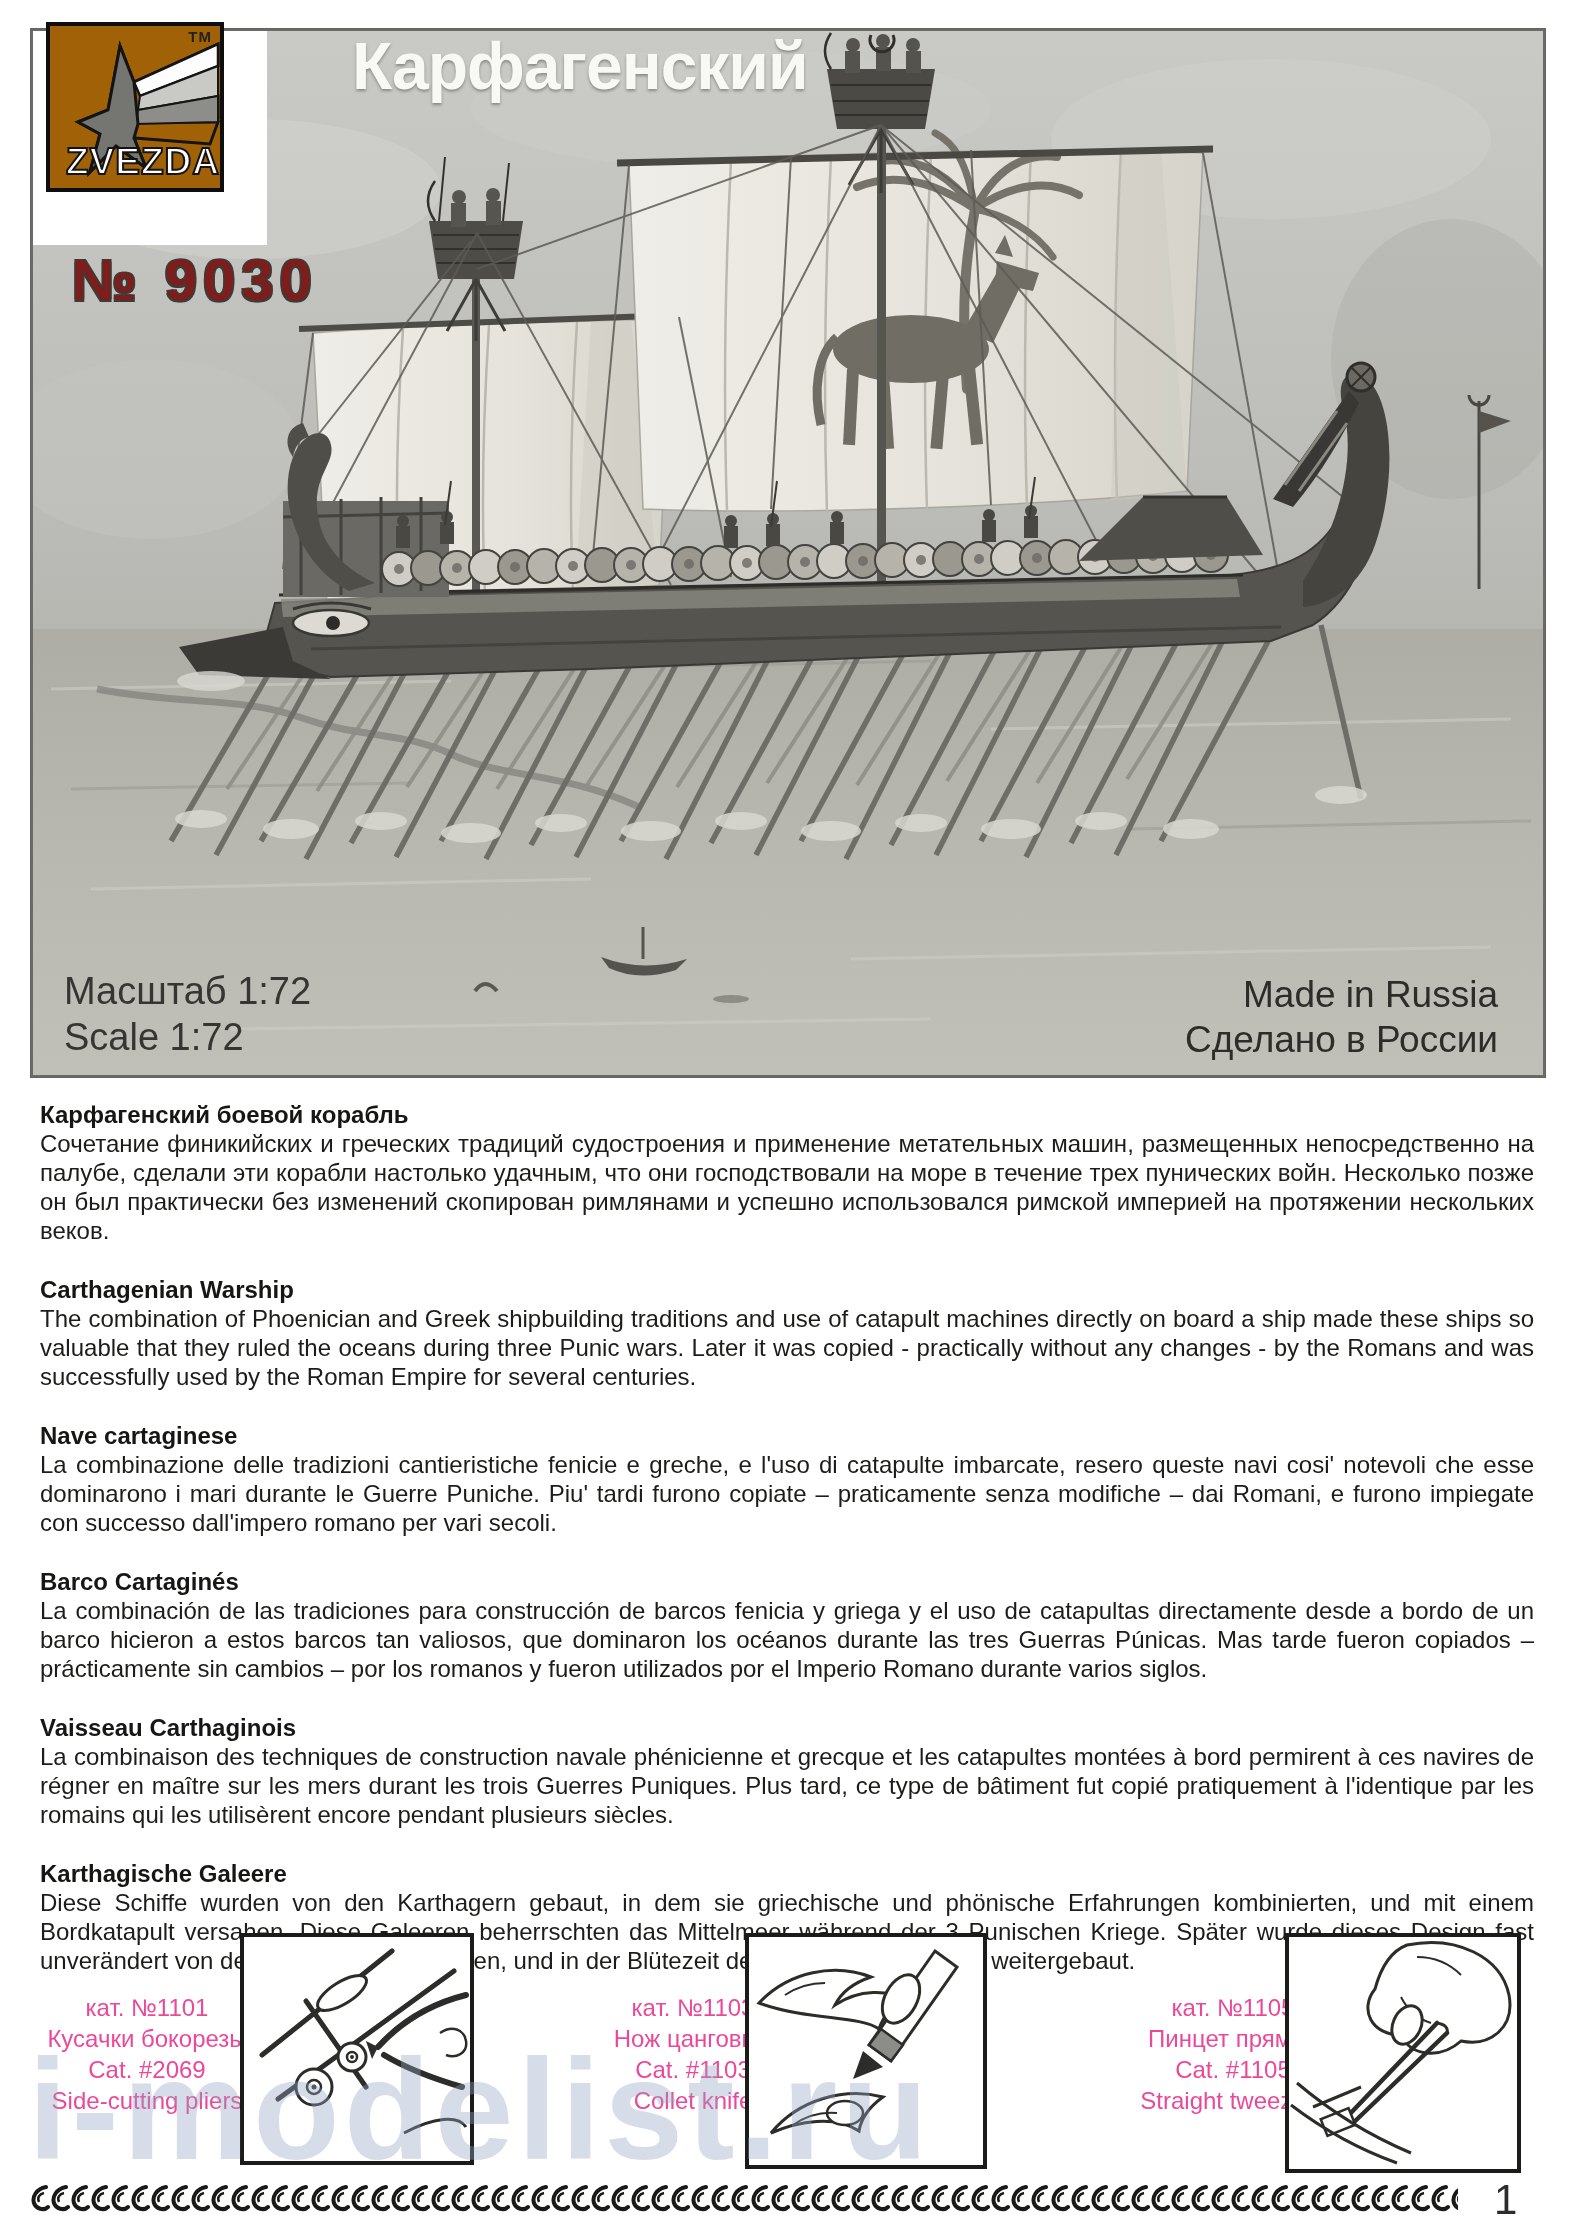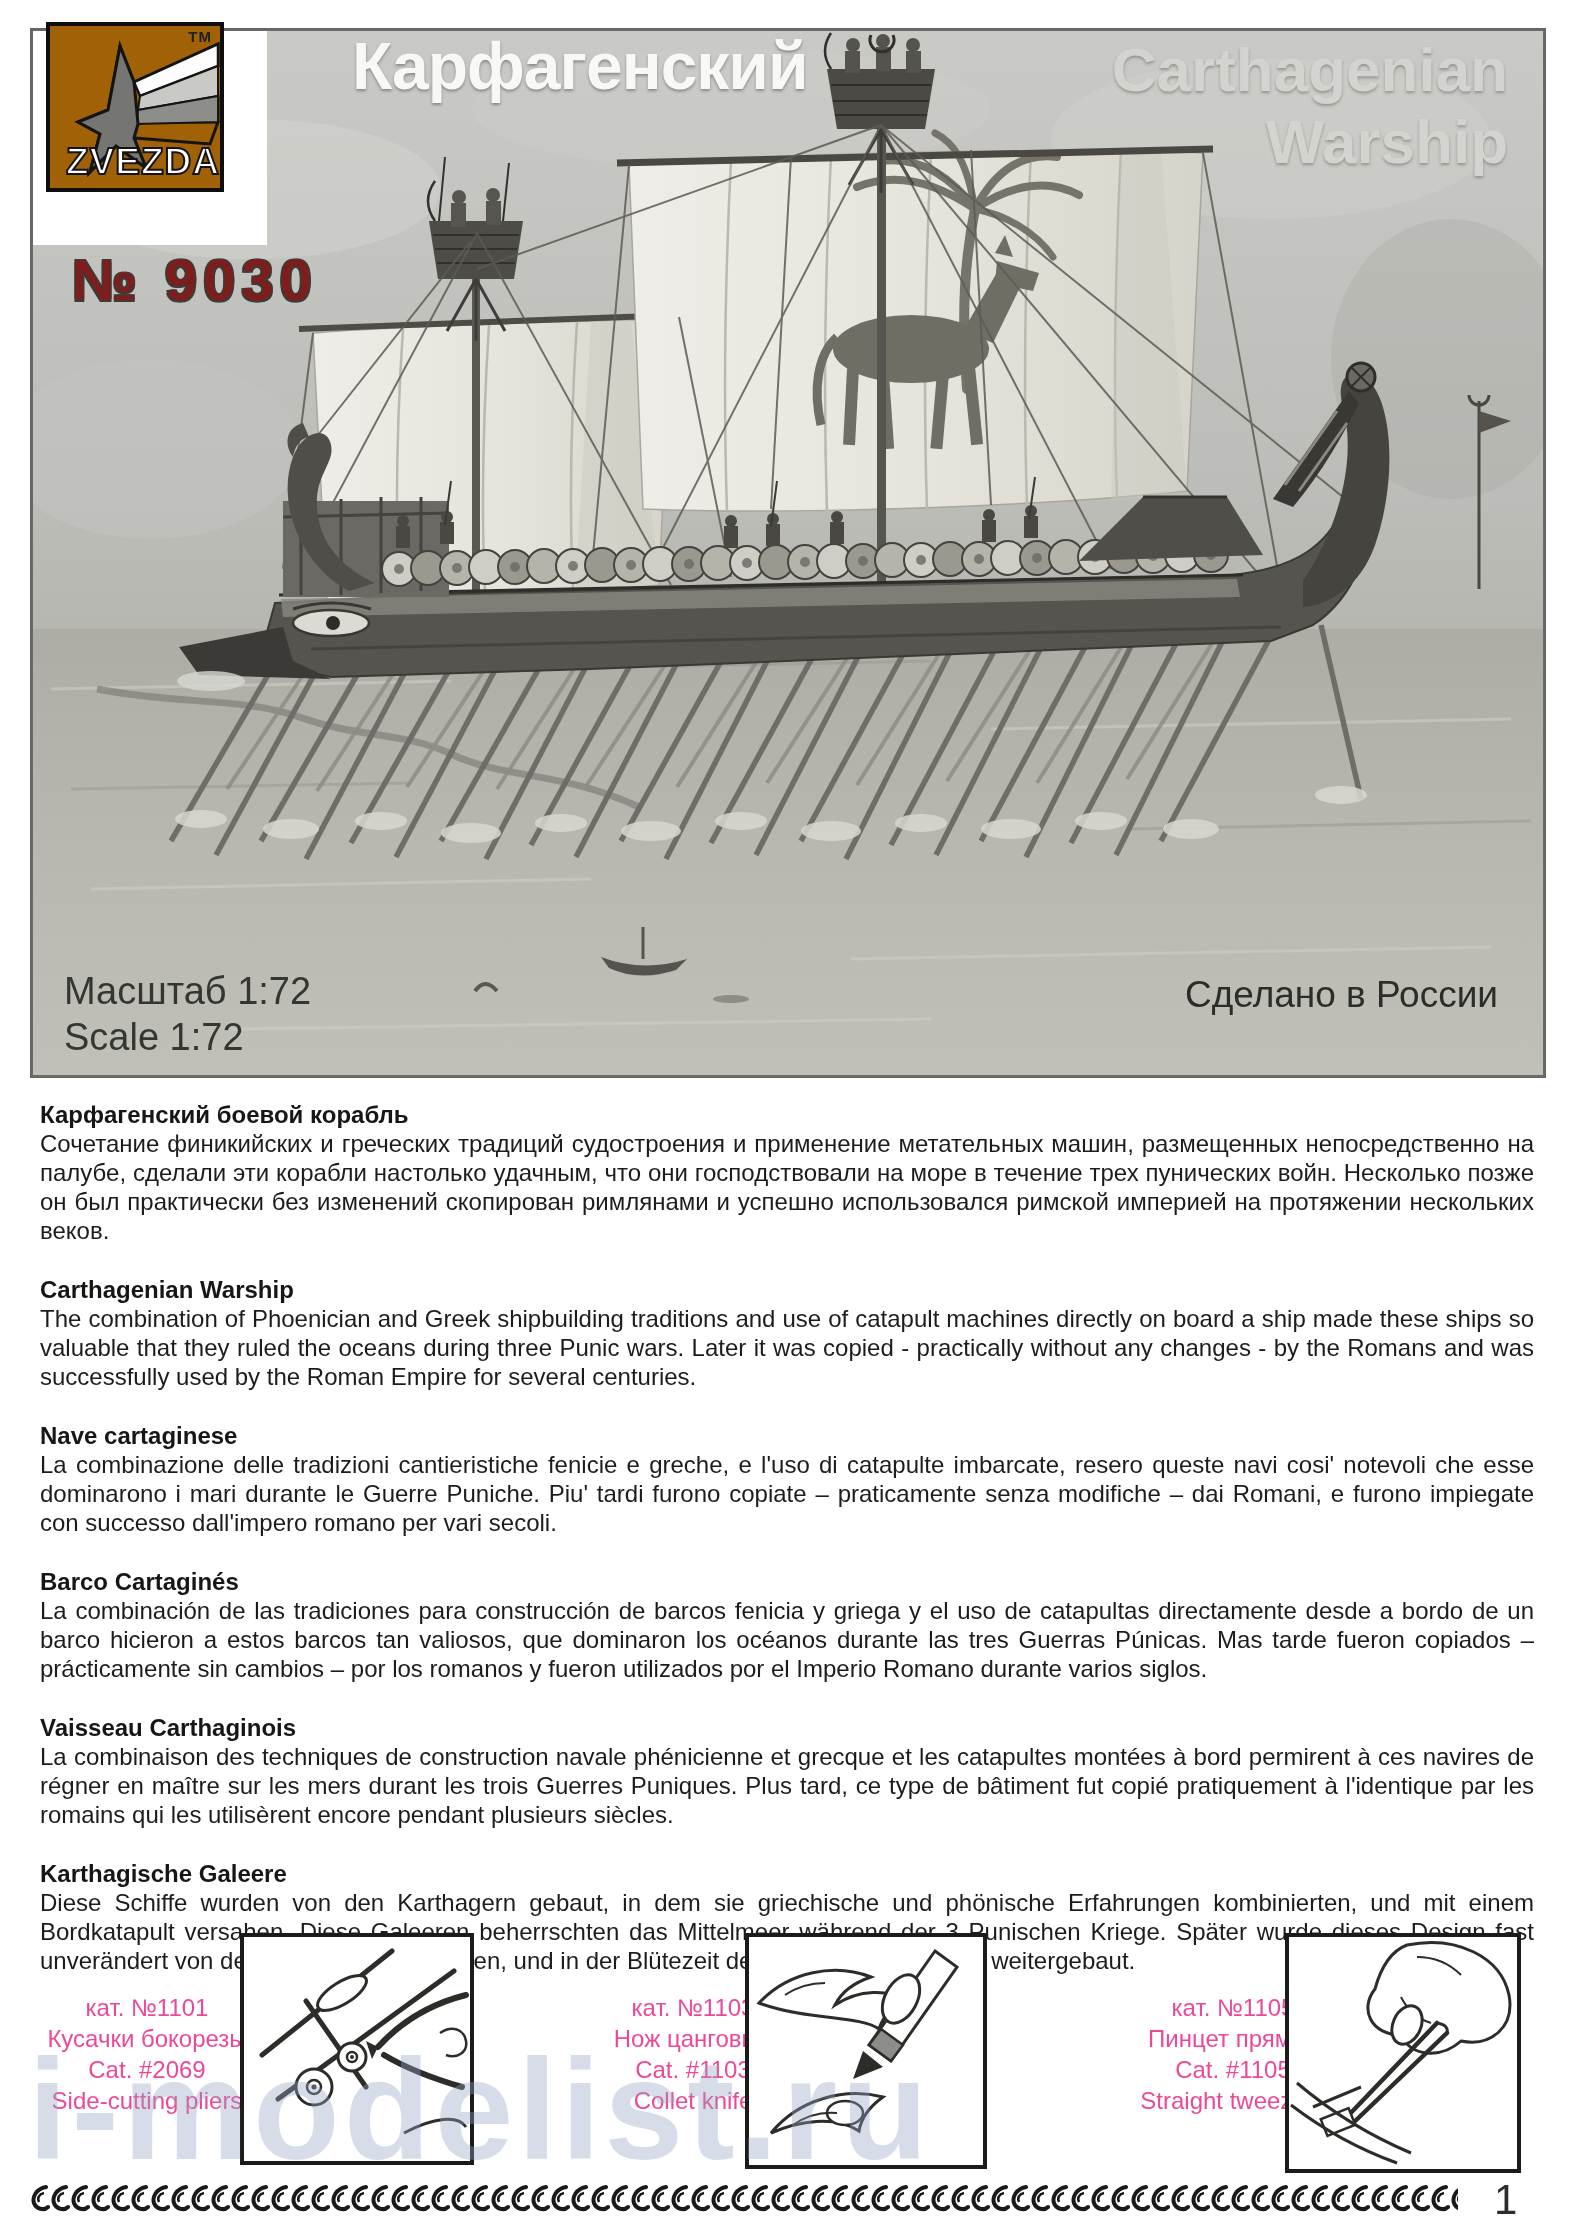--- a/index.html
+++ b/index.html
@@ -371,30 +371,27 @@
       <path d="M 88 84 L 168 70 L 168 96 L 86 98 Z" fill="#8d8d89" stroke="#141414" stroke-width="2"></path>
       <path d="M 70 20 L 84 56 L 88 98 L 84 112 L 96 142 L 66 120 L 40 146 L 50 108 L 28 96 L 58 84 Z" fill="#757571" stroke="#141414" stroke-width="3"></path>
       <text x="93" y="148" text-anchor="middle" font-family="Liberation Sans, sans-serif" font-size="37" font-weight="bold" letter-spacing="1" fill="#ffffff" stroke="#141414" stroke-width="2">ZVEZDA</text>
     </svg>
   </div>
 
   <div class="kit-number">№ 9030</div>
   <div class="title-ru">
     <div>Карфагенский</div>
   </div>
-  <div class="title-en">
-    <div>Carthagenian</div>
-    <div>Warship</div>
-  </div>
 
   <div class="scale-label">
     <div>Масштаб 1:72</div>
     <div>Scale 1:72</div>
   </div>
   <div class="made-in">
+    <div>Made in Russia</div>
     <div>Сделано в России</div>
   </div>
 
   <div class="sections">
     <div class="section">
       <h3>Карфагенский боевой корабль</h3>
       <p>Сочетание финикийских и греческих традиций судостроения и применение метательных машин, размещенных непосредственно на палубе, сделали эти корабли настолько удачным, что они господствовали на море в течение трех пунических войн. Несколько позже он был практически без изменений скопирован римлянами и успешно использовался римской империей на протяжении нескольких веков.</p>
     </div>
     <div class="section">
       <h3>Carthagenian Warship</h3>

